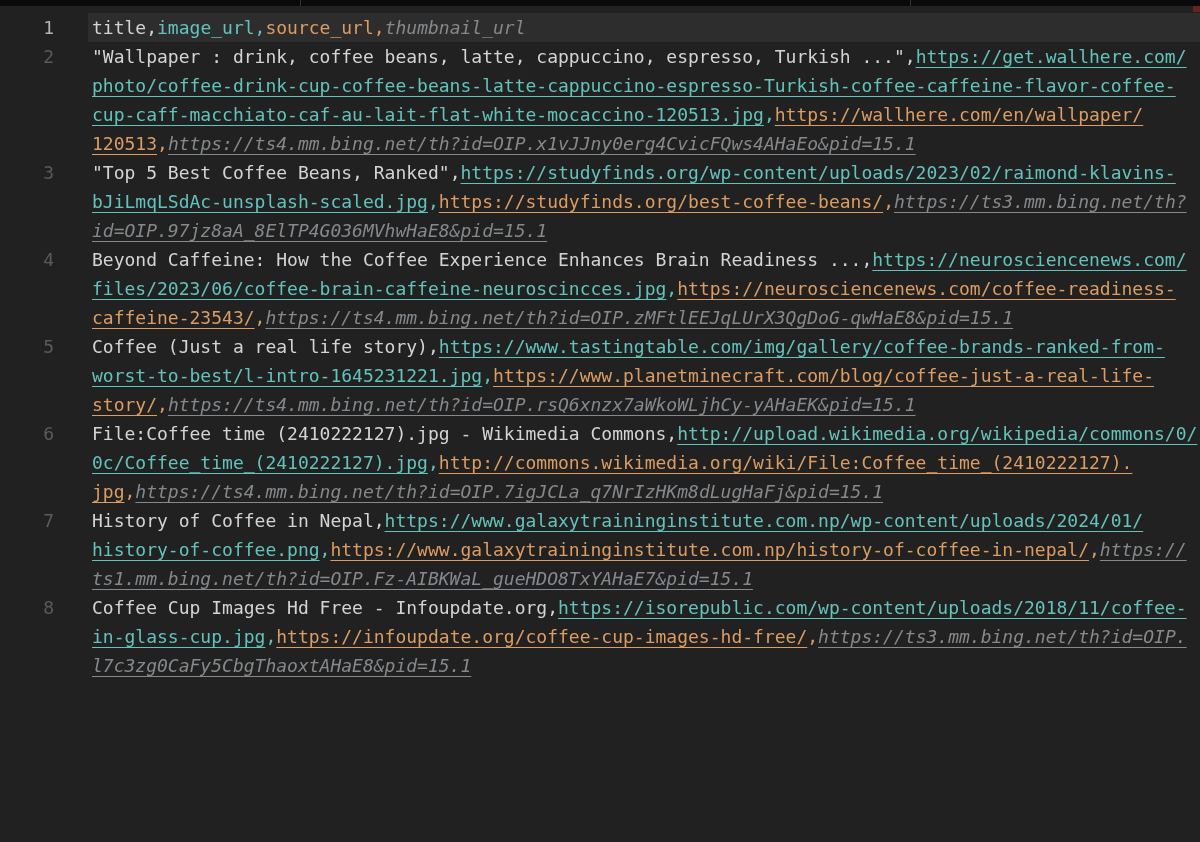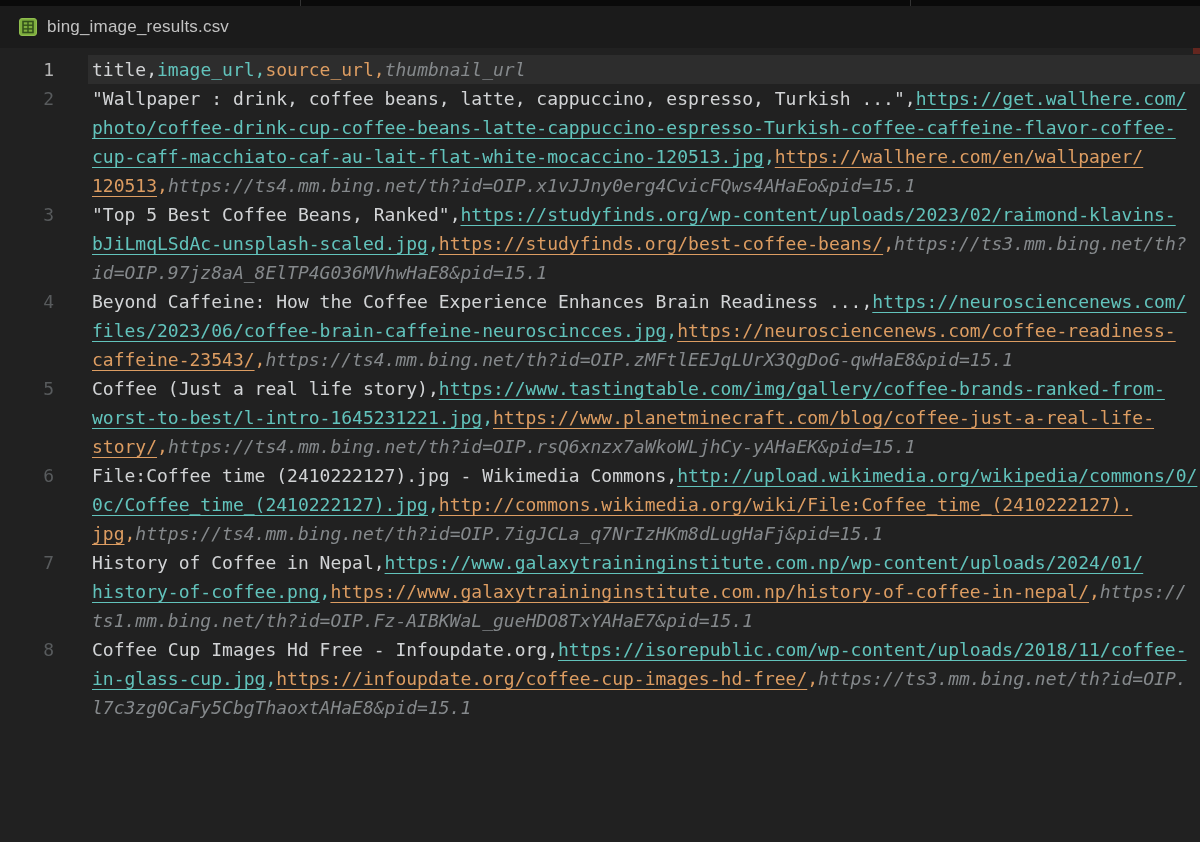--- a/index.html
+++ b/index.html
@@ -22,49 +22,37 @@
   .code-line.active .gutter{color:#b4b4b4;}
   .content{
     flex:1;margin-left:34px;padding-left:4px;
     white-space:pre-wrap;overflow-wrap:break-word;word-break:break-word;color:#d4d4d4;
   }
   .code-line.active .content{background:#2d2d2d;}
   
   .f0{color:#d2d4d6;}
   .f1{color:#62c3bc;text-decoration:underline;text-decoration-thickness:1px;text-underline-offset:4px;}
   .f2{color:#dd9d62;text-decoration:underline;text-decoration-thickness:1px;text-underline-offset:4px;}
-  .f3{color:#85898c;font-style:italic;text-decoration-thickness:1px;text-underline-offset:4px;}
+  .f3{color:#85898c;font-style:italic;text-decoration:underline;text-decoration-thickness:1px;text-underline-offset:4px;}
   .c0{color:#d2d4d6;}
   .c1{color:#62c3bc;}
   .c2{color:#dd9d62;}
   
   .code-line.hdr .f1,.code-line.hdr .f2,.code-line.hdr .f3{text-decoration:none;}
 </style>
 </head>
 <body>
 
 <div id="screen">
 
   <div class="top-strip">
     <span class="divider" style="left:300px"></span>
     <span class="divider" style="left:910px"></span>
   </div>
 
-  <div class="tab-bar">
-    <span class="file-icon">
-      <svg width="18" height="18" viewBox="0 0 18 18">
-        <rect x="0.5" y="0.5" width="17" height="17" rx="2.5" fill="#7fae3e" stroke="#8fbe4e"></rect>
-        <rect x="4" y="3.5" width="10" height="11" fill="none" stroke="#33511b" stroke-width="1.6"></rect>
-        <line x1="9" y1="3.5" x2="9" y2="14.5" stroke="#33511b" stroke-width="1.4"></line>
-        <line x1="4" y1="7.2" x2="14" y2="7.2" stroke="#33511b" stroke-width="1.4"></line>
-        <line x1="4" y1="10.9" x2="14" y2="10.9" stroke="#33511b" stroke-width="1.4"></line>
-      </svg>
-    </span>
-    <span class="tab-label">bing_image_results.csv</span>
-  </div>
 
   <div class="editor">
     <div class="ruler-mark"></div>
     <div id="code-lines">
         <div class="code-line active hdr">
           <div class="gutter">1</div>
           <div class="content"><span class="f0">title</span><span class="c0">,</span><span class="f1">image_url</span><span class="c1">,</span><span class="f2">source_url</span><span class="c2">,</span><span class="f3">thumbnail_url</span></div>
         </div>
         <div class="code-line">
           <div class="gutter">2</div>

